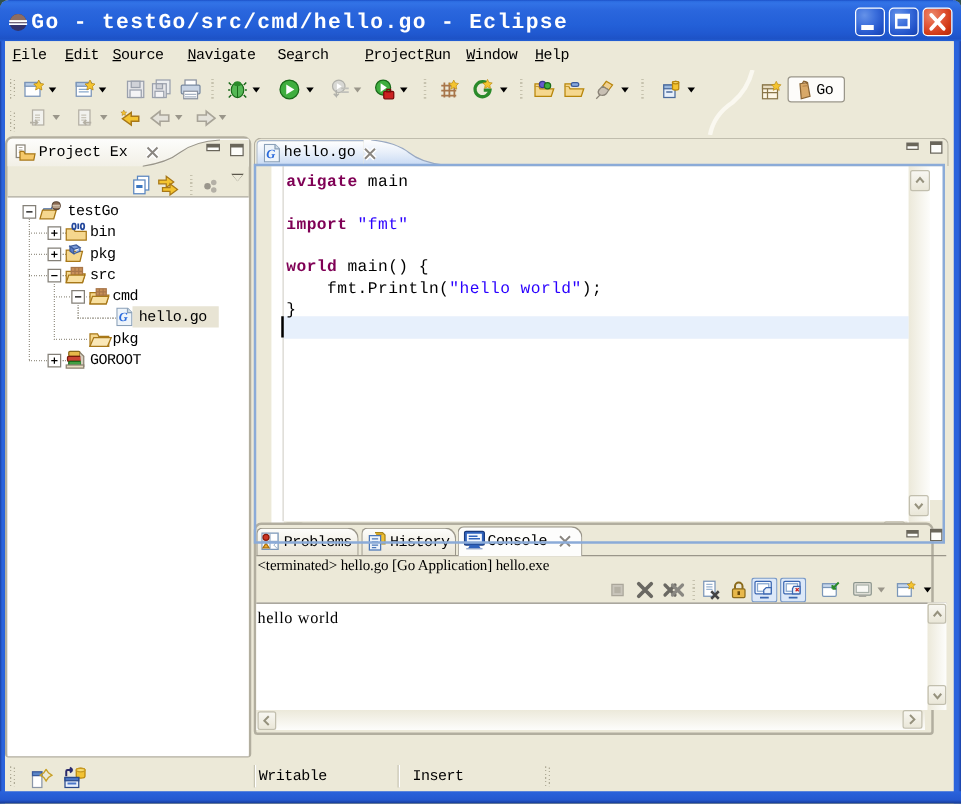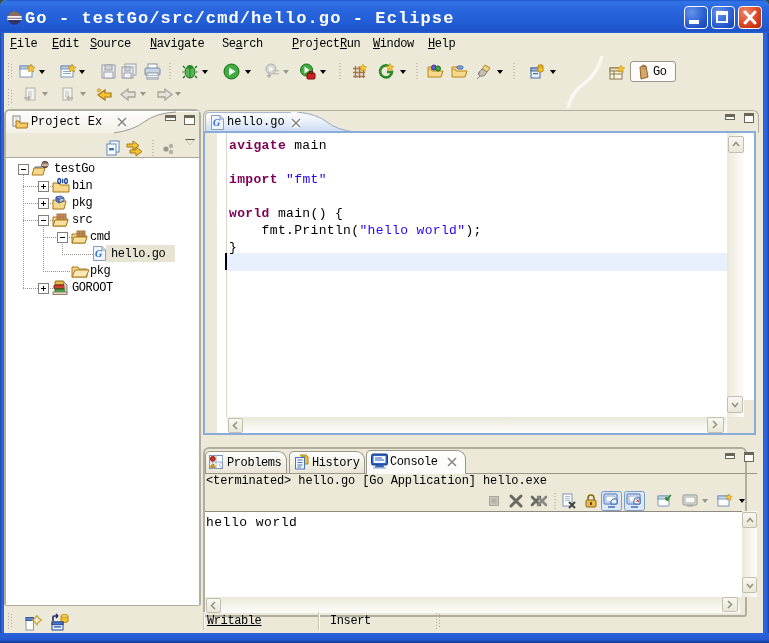--- a/index.html
+++ b/index.html
@@ -47,21 +47,21 @@
 .ebox .h{position:absolute;left:2px;top:4px;width:5px;height:1px;background:#000;}
 .ebox .v{position:absolute;left:4px;top:2px;width:1px;height:5px;background:#000;}
 
 #edtext{position:absolute;font-size:13px;letter-spacing:0.35px;white-space:pre;color:#000;}
 .kw{color:#7f0055;font-weight:bold;}
 .str{color:#2a00ff;}
 
 .sbtn{position:absolute;background:linear-gradient(180deg,#f8f7f2,#eae7d8);border:1px solid #c2bfae;border-radius:2px;box-sizing:border-box;}
 .sbtrack{position:absolute;background:#f6f5ee;}
 
-.ctext{font-size:12px;letter-spacing:-0.2px;white-space:pre;}
+.ctext{font-size:12px;letter-spacing:-0.2px;white-space:pre;font-family:Liberation Serif, serif;}
 
 #status{left:4px;top:609px;width:759px;height:24px;font-size:12px;}
 .vline{position:absolute;width:1px;height:18px;background:#c8c5b2;border-right:1px solid #fff;}
 svg{display:block}
 </style>
 </head>
 <body>
 <div id="win">
   <div id="bleft" class="abs"></div>
   <div id="bright" class="abs"></div>
@@ -515,21 +515,21 @@
         </svg>
       </div>
 
     <div class="sbtn" style="left:502px;top:305px;width:17px;height:16px;">
         <svg width="13" height="13" viewBox="0 0 13 13">
           <path d="M5 3 L8.5 6.5 L5 10" fill="none" stroke="#96927e" stroke-width="1.6"></path>
         </svg>
       </div>
   </div>
 
-  <div id="consolepanel" class="panel" style="left:203px;top:447px;width:544px;height:170px;">
+  <div id="consolepanel" class="panel" style="left:203px;top:418px;width:544px;height:170px;">
     <div class="abs" style="left:0;top:2px;width:82px;height:22px;background:linear-gradient(180deg,#fdfdfb,#e9e5d6);border:1px solid #9a968a;border-bottom:none;border-radius:5px 9px 0 0;box-sizing:border-box;"></div>
     <span class="ticon" style="left:4px;top:5px">
         <svg width="15" height="16" viewBox="0 0 15 16">
           <rect x="0.5" y="1.5" width="13" height="13" fill="#fff" stroke="#7a96b8"></rect>
           <path d="M7 1.5 V14.5 M0.5 8 H14" stroke="#9ab0c8"></path>
           <path d="M13.5 1.5 L13.5 8 L10 11 L13.5 14.5" fill="none" stroke="#9ab0c8" stroke-width="0.8"></path>
           <circle cx="3.8" cy="4.8" r="2.4" fill="#cc3322" stroke="#8a1a0a"></circle>
           <path d="M3.8 9.5 L6.2 13.2 L1.4 13.2 z" fill="#f0a830" stroke="#a8700a"></path>
         </svg>
       </span>
@@ -681,18 +681,18 @@
         <svg width="19" height="18" viewBox="0 0 19 18">
           <path d="M2 8 L2 4 Q2 3 3 3 L7 3 M7 3 L5 1 M7 3 L5 5" stroke="#2a2a6c" stroke-width="1.6" fill="none"></path>
           <path d="M10 3 Q10 1.5 13.5 1.5 Q17 1.5 17 3 L17 8 Q17 9.5 13.5 9.5 Q10 9.5 10 8 z" fill="#f2c233" stroke="#b8860b"></path>
           <ellipse cx="13.5" cy="3" rx="3.5" ry="1.4" fill="#f8dc70" stroke="#c89a20"></ellipse>
           <rect x="1" y="9" width="11" height="8" fill="#e8f0fc" stroke="#2a4a8c"></rect>
           <rect x="1" y="9" width="11" height="2.6" fill="#4a76c8" stroke="#2a4a8c"></rect>
           <rect x="3" y="13" width="7" height="1.6" fill="#4a76c8"></rect>
         </svg>
       </span>
     <div class="vline" style="left:199px;top:3px"></div>
-    <span class="abs" style="left:203px;top:5px;letter-spacing:-0.4px;text-decoration:underline;">Writable</span>
+    <span class="abs" style="left:203px;top:5px;letter-spacing:-0.4px;">Writable</span>
     <div class="vline" style="left:314px;top:3px"></div>
     <span class="abs" style="left:326px;top:5px;letter-spacing:-0.4px;">Insert</span>
     <div class="handle" style="left:432px;top:4px"></div>
   </div>
 </div>
 
 </body></html>

